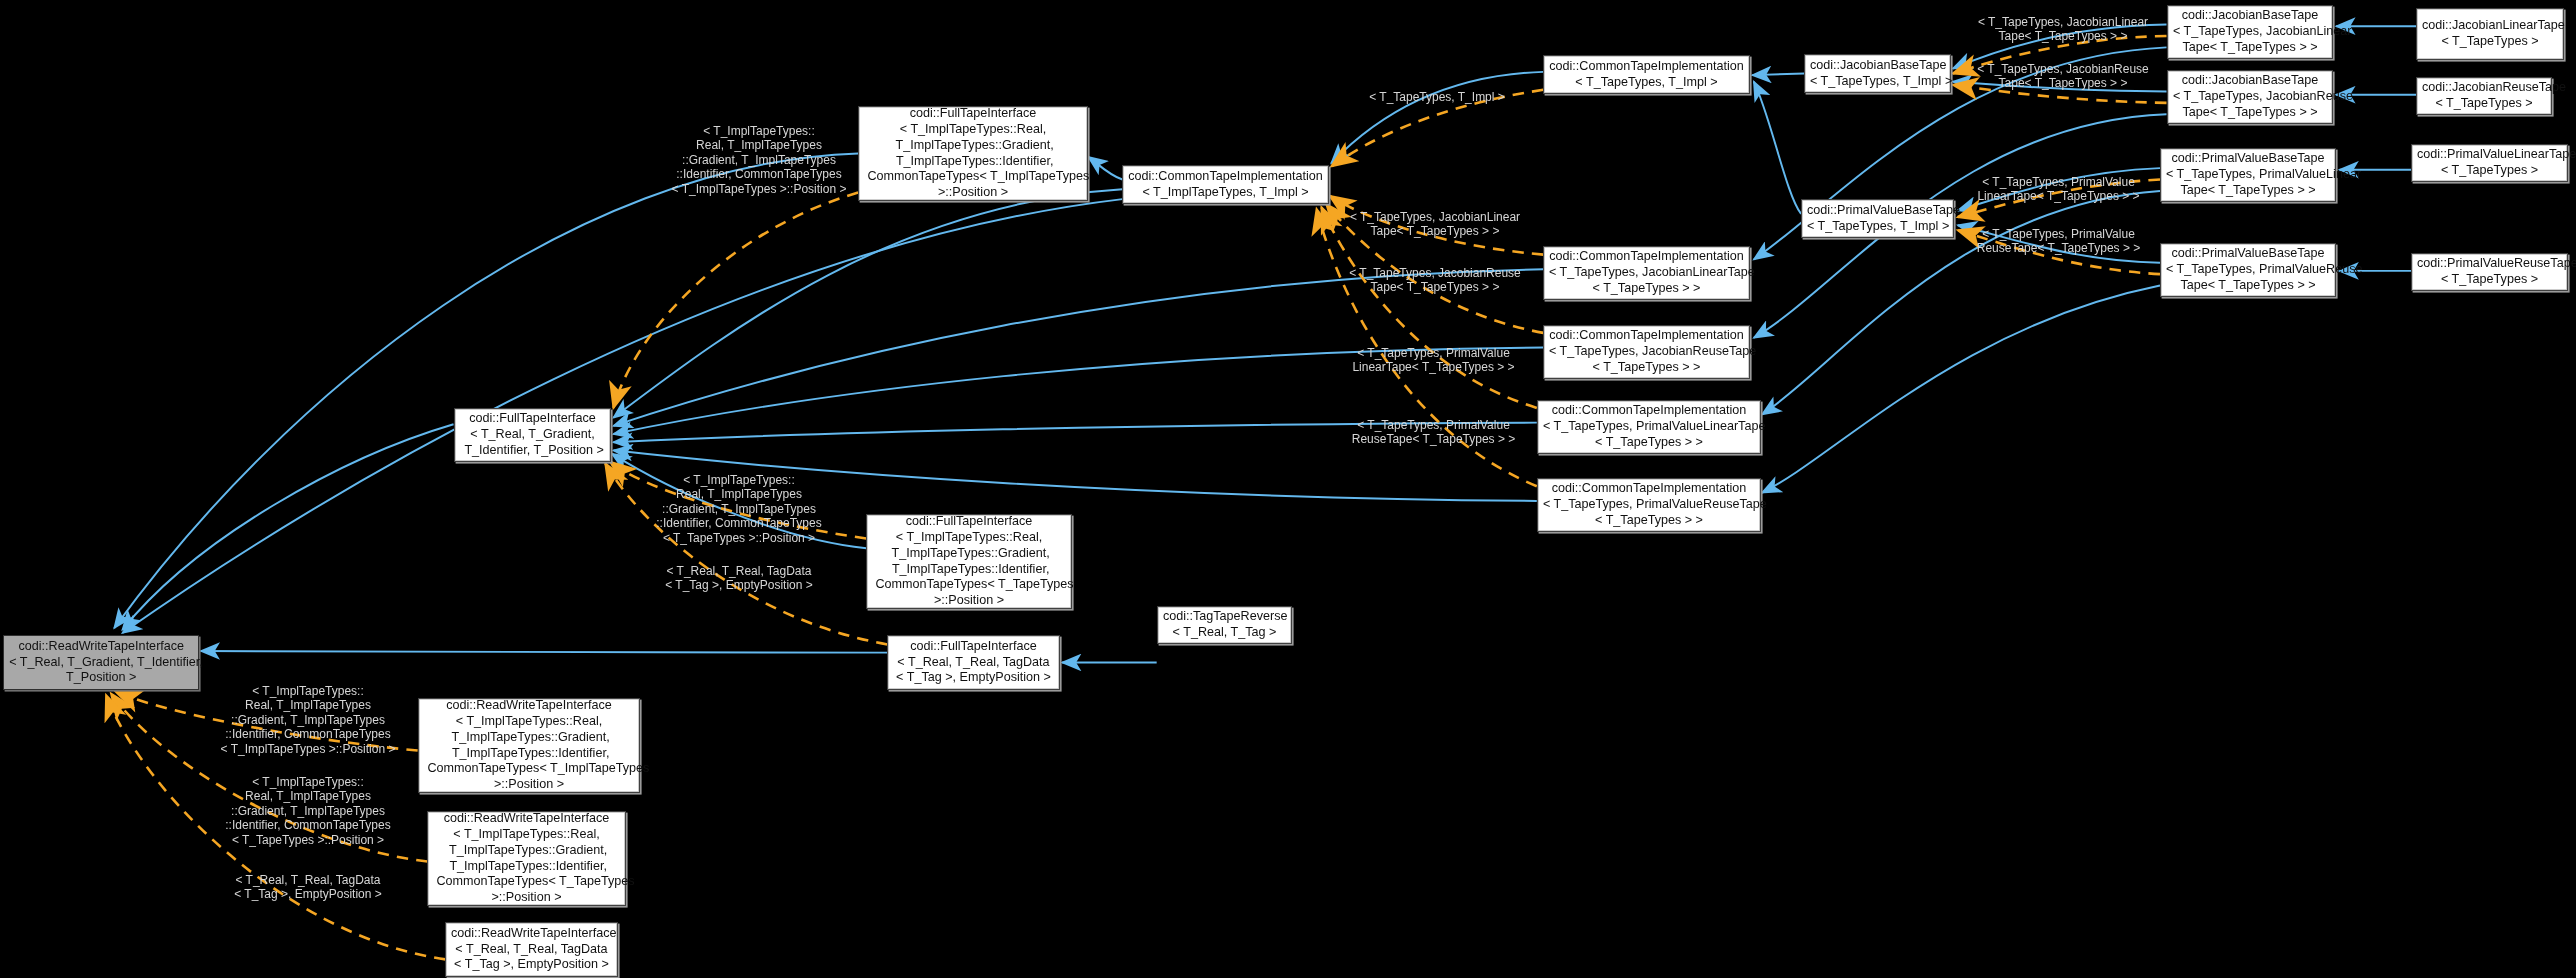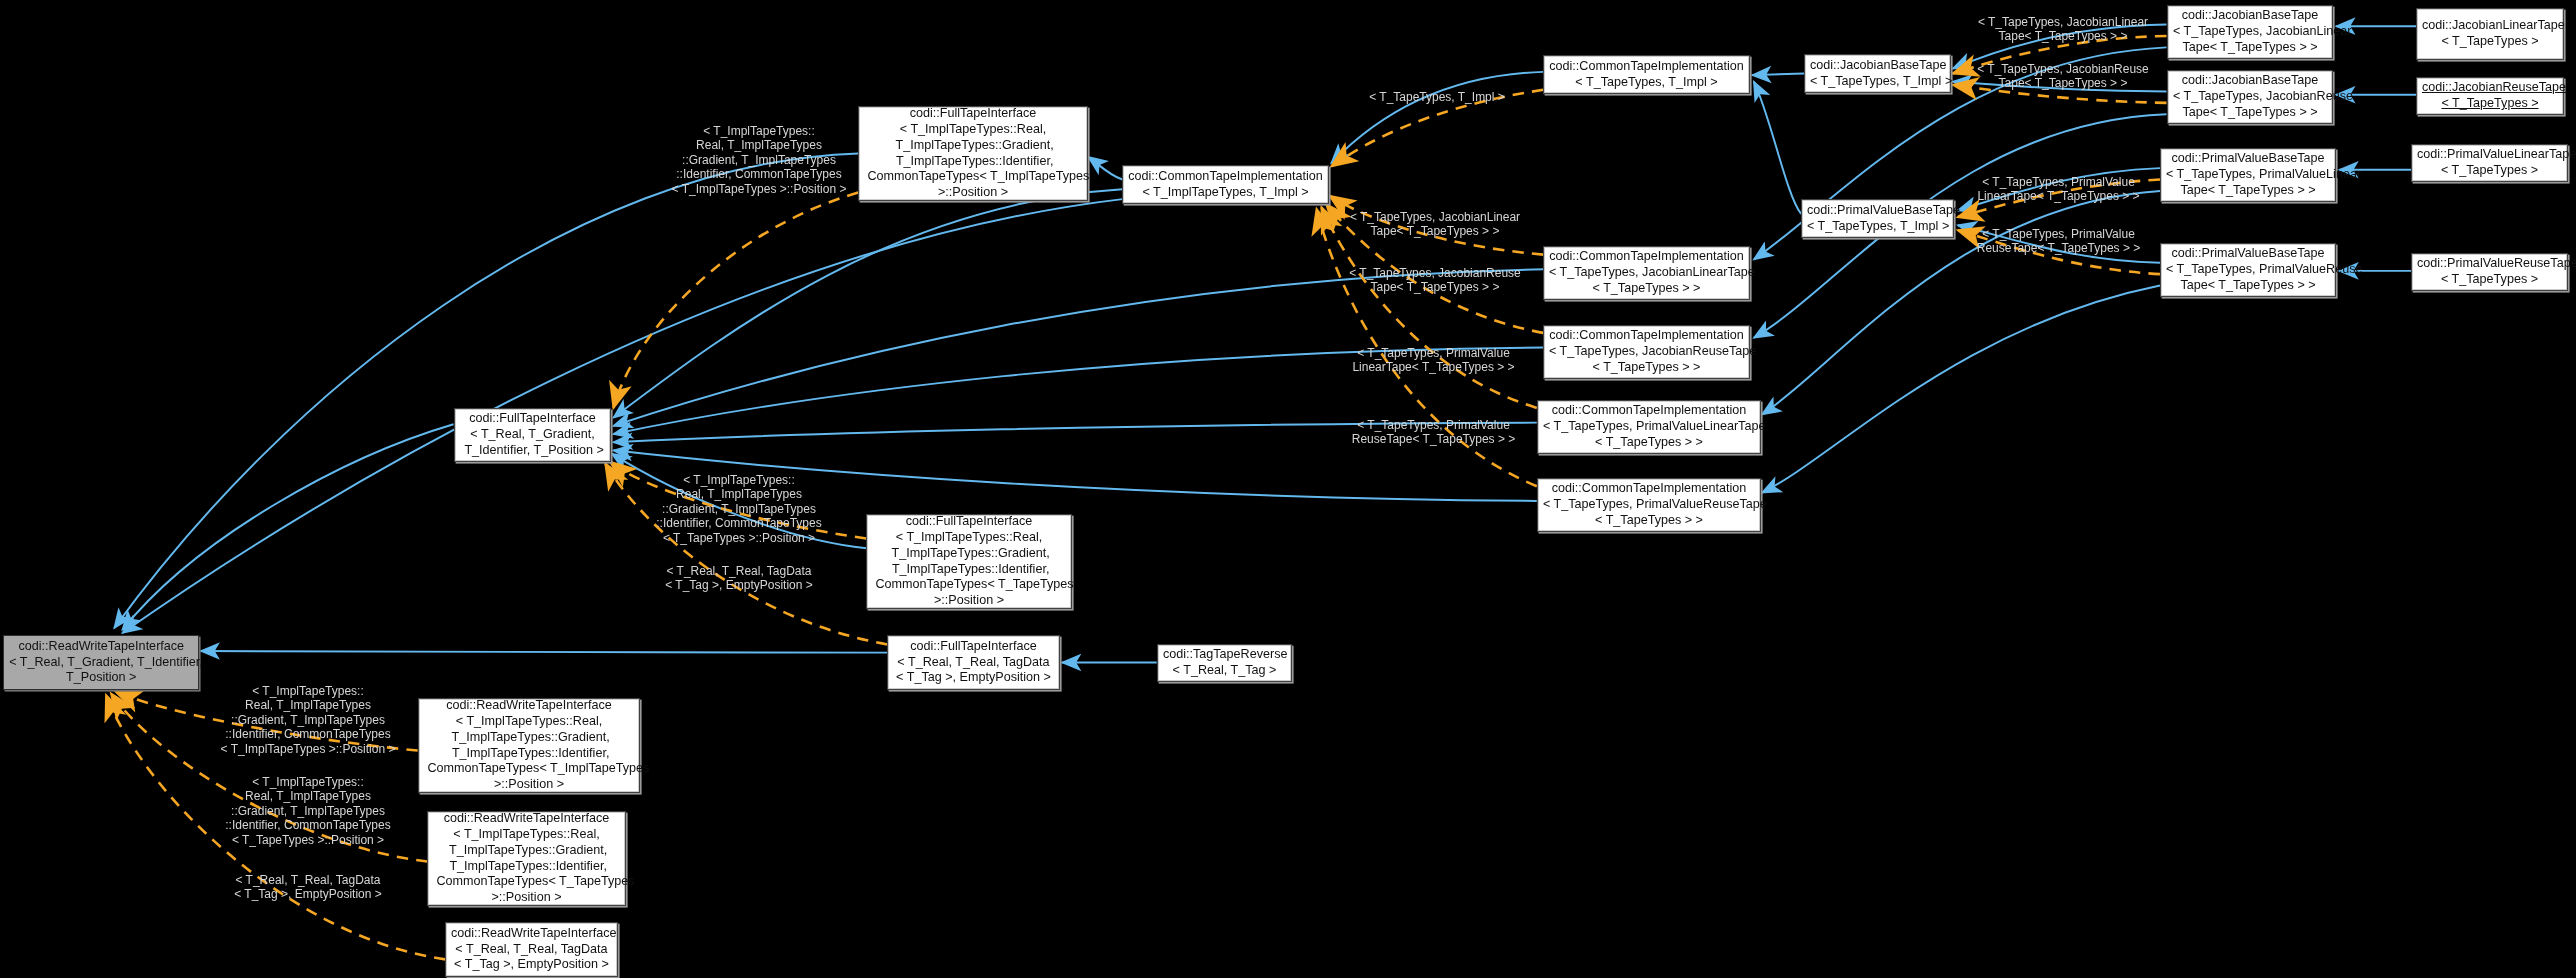--- a/index.html
+++ b/index.html
@@ -118,38 +118,38 @@
         <path d="M 524 1056 C 380 1040 200 940 136 850" fill="none" stroke="#f5a623" stroke-width="3.2" stroke-dasharray="14 10" marker-end="url(#arrow-orange)"></path>
         <path d="M 546 1176 C 360 1150 180 980 130 852" fill="none" stroke="#f5a623" stroke-width="3.2" stroke-dasharray="14 10" marker-end="url(#arrow-orange)"></path>
       </g>
   </svg>
   <div id="node-layer">
       <div class="node highlight" style="left: 3.3px; top: 635px; width: 196px; height: 55px;"><span class="ln">codi::ReadWriteTapeInterface</span><span class="ln">&lt; T_Real, T_Gradient, T_Identifier,</span><span class="ln">T_Position &gt;</span></div>
       <div class="node" style="left: 454px; top: 408px; width: 157px; height: 54px;"><span class="ln">codi::FullTapeInterface</span><span class="ln">&lt; T_Real, T_Gradient,</span><span class="ln"> T_Identifier, T_Position &gt;</span></div>
       <div class="node" style="left: 858px; top: 106px; width: 230px; height: 95px;"><span class="ln">codi::FullTapeInterface</span><span class="ln">&lt; T_ImplTapeTypes::Real,</span><span class="ln"> T_ImplTapeTypes::Gradient,</span><span class="ln"> T_ImplTapeTypes::Identifier,</span><span class="ln"> CommonTapeTypes&lt; T_ImplTapeTypes</span><span class="ln">&gt;::Position &gt;</span></div>
       <div class="node" style="left: 866px; top: 514px; width: 206px; height: 95px;"><span class="ln">codi::FullTapeInterface</span><span class="ln">&lt; T_ImplTapeTypes::Real,</span><span class="ln"> T_ImplTapeTypes::Gradient,</span><span class="ln"> T_ImplTapeTypes::Identifier,</span><span class="ln"> CommonTapeTypes&lt; T_TapeTypes</span><span class="ln">&gt;::Position &gt;</span></div>
       <div class="node" style="left: 887px; top: 635px; width: 173px; height: 55px;"><span class="ln">codi::FullTapeInterface</span><span class="ln">&lt; T_Real, T_Real, TagData</span><span class="ln">&lt; T_Tag &gt;, EmptyPosition &gt;</span></div>
-      <div class="node" style="left: 1157px; top: 644px; width: 135px; height: 38px;"><span class="ln">codi::TagTapeReverse</span><span class="ln">&lt; T_Real, T_Tag &gt;</span></div>
+      <div class="node" style="left: 1157px; top: 606px; width: 135px; height: 38px;"><span class="ln">codi::TagTapeReverse</span><span class="ln">&lt; T_Real, T_Tag &gt;</span></div>
       <div class="node" style="left: 418px; top: 698px; width: 222px; height: 95px;"><span class="ln">codi::ReadWriteTapeInterface</span><span class="ln">&lt; T_ImplTapeTypes::Real,</span><span class="ln"> T_ImplTapeTypes::Gradient,</span><span class="ln"> T_ImplTapeTypes::Identifier,</span><span class="ln"> CommonTapeTypes&lt; T_ImplTapeTypes</span><span class="ln">&gt;::Position &gt;</span></div>
       <div class="node" style="left: 427px; top: 811px; width: 199px; height: 95px;"><span class="ln">codi::ReadWriteTapeInterface</span><span class="ln">&lt; T_ImplTapeTypes::Real,</span><span class="ln"> T_ImplTapeTypes::Gradient,</span><span class="ln"> T_ImplTapeTypes::Identifier,</span><span class="ln"> CommonTapeTypes&lt; T_TapeTypes</span><span class="ln">&gt;::Position &gt;</span></div>
       <div class="node" style="left: 445px; top: 922px; width: 173px; height: 55px;"><span class="ln">codi::ReadWriteTapeInterface</span><span class="ln">&lt; T_Real, T_Real, TagData</span><span class="ln">&lt; T_Tag &gt;, EmptyPosition &gt;</span></div>
       <div class="node" style="left: 1122px; top: 165px; width: 207px; height: 39px;"><span class="ln">codi::CommonTapeImplementation</span><span class="ln">&lt; T_ImplTapeTypes, T_Impl &gt;</span></div>
       <div class="node" style="left: 1543px; top: 55px; width: 207px; height: 39px;"><span class="ln">codi::CommonTapeImplementation</span><span class="ln">&lt; T_TapeTypes, T_Impl &gt;</span></div>
       <div class="node" style="left: 1543px; top: 246px; width: 207px; height: 54px;"><span class="ln">codi::CommonTapeImplementation</span><span class="ln">&lt; T_TapeTypes, JacobianLinearTape</span><span class="ln">&lt; T_TapeTypes &gt; &gt;</span></div>
       <div class="node" style="left: 1543px; top: 325px; width: 207px; height: 54px;"><span class="ln">codi::CommonTapeImplementation</span><span class="ln">&lt; T_TapeTypes, JacobianReuseTape</span><span class="ln">&lt; T_TapeTypes &gt; &gt;</span></div>
       <div class="node" style="left: 1537px; top: 400px; width: 224px; height: 54px;"><span class="ln">codi::CommonTapeImplementation</span><span class="ln">&lt; T_TapeTypes, PrimalValueLinearTape</span><span class="ln">&lt; T_TapeTypes &gt; &gt;</span></div>
       <div class="node" style="left: 1537px; top: 478px; width: 224px; height: 54px;"><span class="ln">codi::CommonTapeImplementation</span><span class="ln">&lt; T_TapeTypes, PrimalValueReuseTape</span><span class="ln">&lt; T_TapeTypes &gt; &gt;</span></div>
       <div class="node" style="left: 1804px; top: 54px; width: 147px; height: 39px;"><span class="ln">codi::JacobianBaseTape</span><span class="ln">&lt; T_TapeTypes, T_Impl &gt;</span></div>
       <div class="node" style="left: 1801px; top: 199px; width: 153px; height: 39px;"><span class="ln">codi::PrimalValueBaseTape</span><span class="ln">&lt; T_TapeTypes, T_Impl &gt;</span></div>
       <div class="node" style="left: 2167px; top: 4.9px; width: 166px; height: 54px;"><span class="ln">codi::JacobianBaseTape</span><span class="ln">&lt; T_TapeTypes, JacobianLinear</span><span class="ln">Tape&lt; T_TapeTypes &gt; &gt;</span></div>
       <div class="node" style="left: 2167px; top: 70px; width: 166px; height: 54px;"><span class="ln">codi::JacobianBaseTape</span><span class="ln">&lt; T_TapeTypes, JacobianReuse</span><span class="ln">Tape&lt; T_TapeTypes &gt; &gt;</span></div>
       <div class="node" style="left: 2160px; top: 148px; width: 176px; height: 54px;"><span class="ln">codi::PrimalValueBaseTape</span><span class="ln">&lt; T_TapeTypes, PrimalValueLinear</span><span class="ln">Tape&lt; T_TapeTypes &gt; &gt;</span></div>
       <div class="node" style="left: 2160px; top: 243px; width: 176px; height: 54px;"><span class="ln">codi::PrimalValueBaseTape</span><span class="ln">&lt; T_TapeTypes, PrimalValueReuse</span><span class="ln">Tape&lt; T_TapeTypes &gt; &gt;</span></div>
       <div class="node" style="left: 2416px; top: 8.2px; width: 148px; height: 52px;"><span class="ln">codi::JacobianLinearTape</span><span class="ln">&lt; T_TapeTypes &gt;</span></div>
-      <div class="node" style="left: 2416px; top: 77px; width: 148px; height: 38px; text-decoration: underline;"><span class="ln">codi::JacobianReuseTape</span><span class="ln">&lt; T_TapeTypes &gt;</span></div>
+      <div class="node" style="left: 2416px; top: 77px; width: 136px; height: 38px;"><span class="ln">codi::JacobianReuseTape</span><span class="ln">&lt; T_TapeTypes &gt;</span></div>
       <div class="node" style="left: 2411px; top: 144px; width: 157px; height: 38px;"><span class="ln">codi::PrimalValueLinearTape</span><span class="ln">&lt; T_TapeTypes &gt;</span></div>
       <div class="node" style="left: 2411px; top: 253px; width: 157px; height: 38px;"><span class="ln">codi::PrimalValueReuseTape</span><span class="ln">&lt; T_TapeTypes &gt;</span></div>
     </div>
   <div id="label-layer">
       <div class="edge-label" style="left: 661px; top: 124px; width: 196px;"><div>&lt; T_ImplTapeTypes::</div><div>Real, T_ImplTapeTypes</div><div>::Gradient, T_ImplTapeTypes</div><div>::Identifier, CommonTapeTypes</div><div>&lt; T_ImplTapeTypes &gt;::Position &gt;</div></div>
       <div class="edge-label" style="left: 641px; top: 473px; width: 196px;"><div>&lt; T_ImplTapeTypes::</div><div>Real, T_ImplTapeTypes</div><div>::Gradient, T_ImplTapeTypes</div><div>::Identifier, CommonTapeTypes</div><div>&lt; T_TapeTypes &gt;::Position &gt;</div></div>
       <div class="edge-label" style="left: 641px; top: 564px; width: 196px;"><div>&lt; T_Real, T_Real, TagData</div><div>&lt; T_Tag &gt;, EmptyPosition &gt;</div></div>
       <div class="edge-label" style="left: 206px; top: 684px; width: 204px;"><div>&lt; T_ImplTapeTypes::</div><div>Real, T_ImplTapeTypes</div><div>::Gradient, T_ImplTapeTypes</div><div>::Identifier, CommonTapeTypes</div><div>&lt; T_ImplTapeTypes &gt;::Position &gt;</div></div>
       <div class="edge-label" style="left: 206px; top: 775px; width: 204px;"><div>&lt; T_ImplTapeTypes::</div><div>Real, T_ImplTapeTypes</div><div>::Gradient, T_ImplTapeTypes</div><div>::Identifier, CommonTapeTypes</div><div>&lt; T_TapeTypes &gt;::Position &gt;</div></div>
       <div class="edge-label" style="left: 206px; top: 873px; width: 204px;"><div>&lt; T_Real, T_Real, TagData</div><div>&lt; T_Tag &gt;, EmptyPosition &gt;</div></div>

